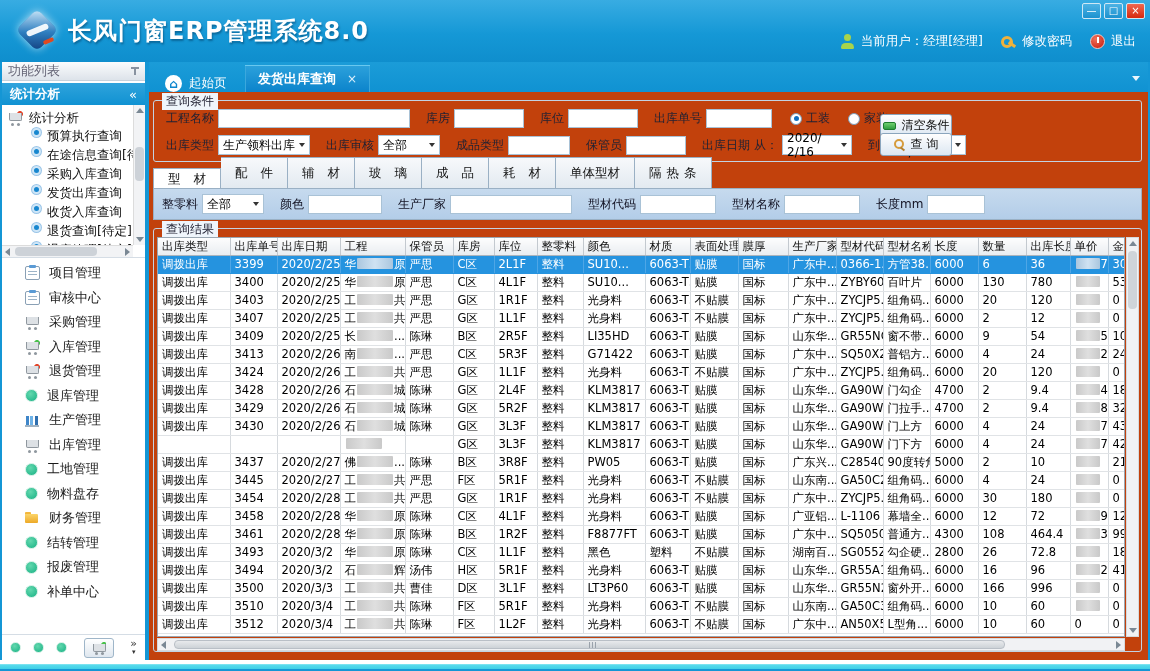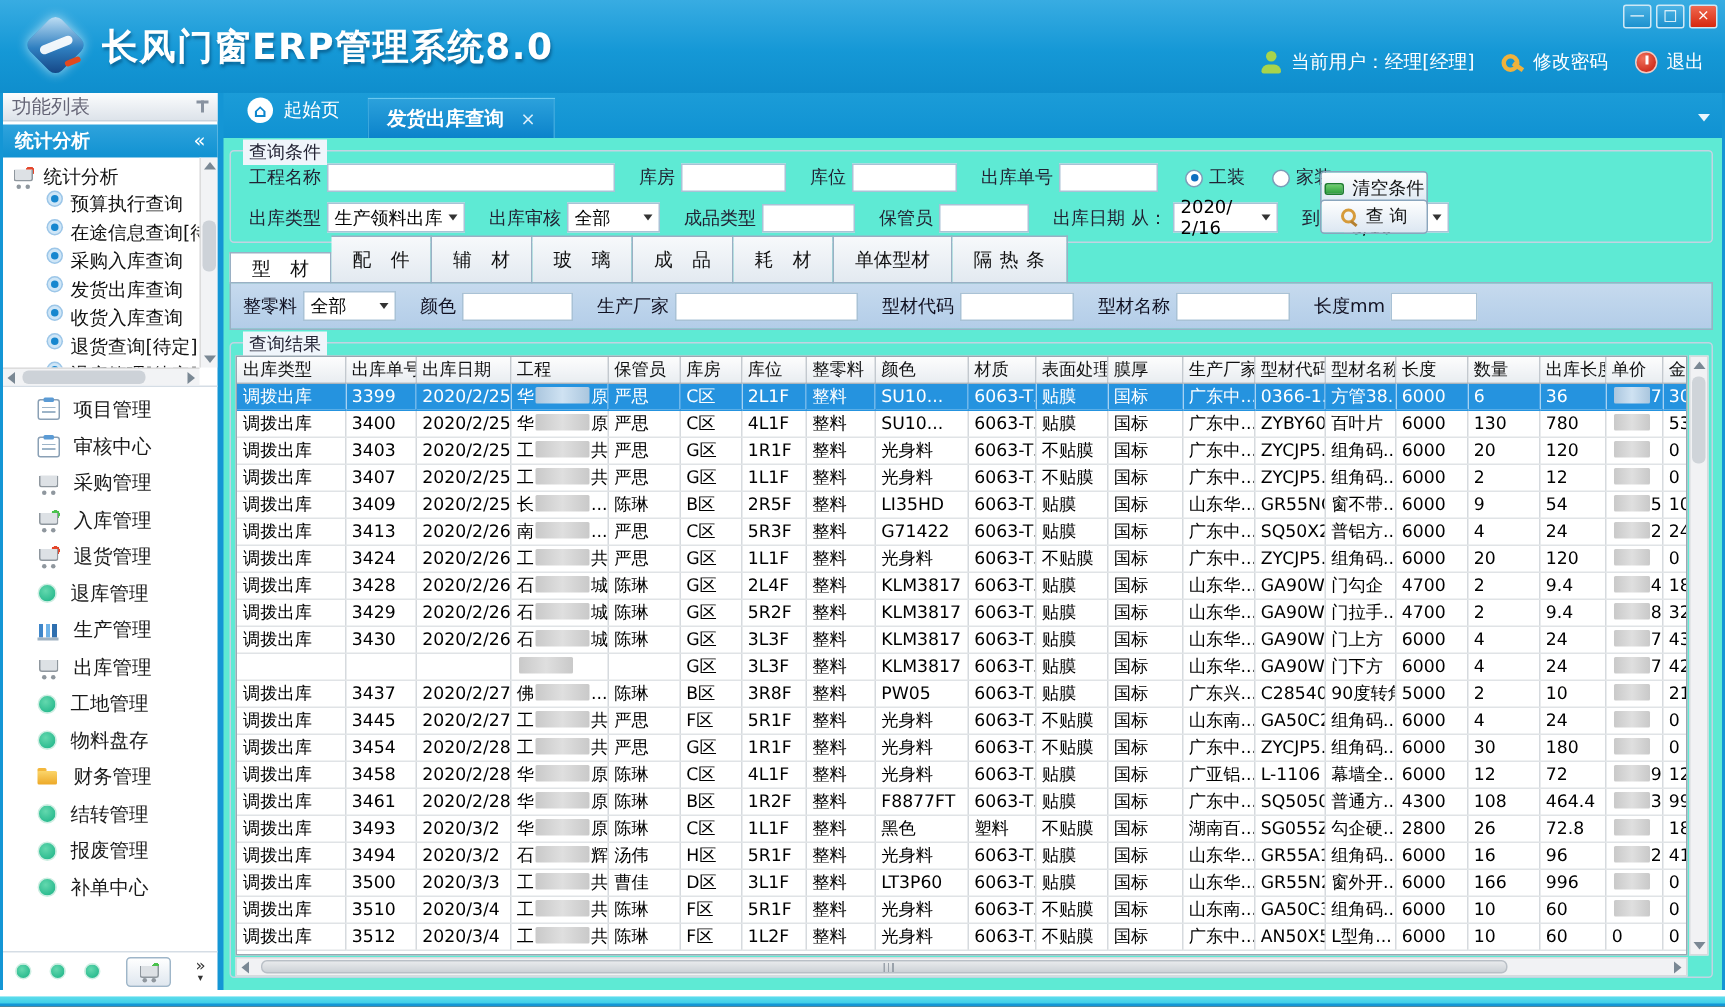--- a/index.html
+++ b/index.html
@@ -94,33 +94,33 @@
     background:radial-gradient(circle at 40% 35%,#63d8ae,#17b184);}
   .sb-cart-btn{margin-left:auto;width:30px;height:20px;border:1px solid #9fb6c9;border-radius:3px;
     background:linear-gradient(180deg,#fff,#dfe7ef);display:flex;align-items:center;justify-content:center;}
   .sb-cart-btn .mi-icon{width:14px;height:12px;}
   .sb-more{font-size:11px;color:#333;line-height:8px;text-align:center;margin-left:4px;}
   .sb-more::after{content:"▾";display:block;font-size:7px;color:#333;}
 
   
   .main{position:absolute;left:149px;top:62px;width:999px;height:598px;}
   .tabbar{position:absolute;left:0;top:0;right:0;height:30px;background:linear-gradient(180deg,#1b9cd8,#1092d2);}
-  .tab-home{position:absolute;left:4px;top:3px;height:27px;display:flex;align-items:flex-start;gap:7px;
+  .tab-home{position:absolute;left:4px;top:3px;height:27px;display:flex;align-items:flex-end;gap:7px;
     padding:0 12px;color:#fff;font-size:12.5px;}
   .home-ico{width:17px;height:17px;border-radius:50%;background:#fff;color:#0d86cd;display:flex;
     align-items:center;justify-content:center;font-size:12px;font-weight:bold;}
   .home-ico::before{content:"⌂";}
   .tab-active{position:absolute;left:96px;top:3px;height:27px;display:flex;align-items:center;gap:11px;
     padding:0 13px;color:#fff;font-size:13px;font-weight:bold;
     background:linear-gradient(180deg,#2da2dc,#0b83cb);
     box-shadow:inset 0 1px 0 #69c8ef,inset 1px 0 0 #3ba8dd,inset -1px 0 0 #3ba8dd;}
   .tab-close{font-size:12px;font-weight:normal;color:#dceffb;}
   .tab-caret{position:absolute;right:8px;top:14px;width:0;height:0;border-left:4px solid transparent;
     border-right:4px solid transparent;border-top:5px solid #eaf6fd;}
-  .content{position:absolute;left:0;top:30px;right:0;bottom:0;background:#5eead4;}
+  .content{position:absolute;left:0;top:30px;right:0;bottom:0;background:#c2410c;}
 
   .gbox{position:absolute;border:1px solid #c3d3e2;border-radius:3px;}
   .glabel{position:absolute;top:-8px;left:8px;background:#eff5fb;padding:0 4px;font-size:12px;color:#223;}
   .q-box{left:4px;top:8px;right:6px;height:62px;}
   .q-row{position:absolute;left:12px;display:flex;align-items:center;font-size:12px;color:#223;}
   .q-row1{top:8px;}.q-row2{top:34px;}
   .ql{margin:0 4px 0 16px;white-space:nowrap;}
   .ql.first{margin-left:0;}
   .ti{height:19px;border:1px solid #a9c2d6;background:#fff;padding:0 3px;font-size:12px;color:#000;
       font-family:inherit;}

